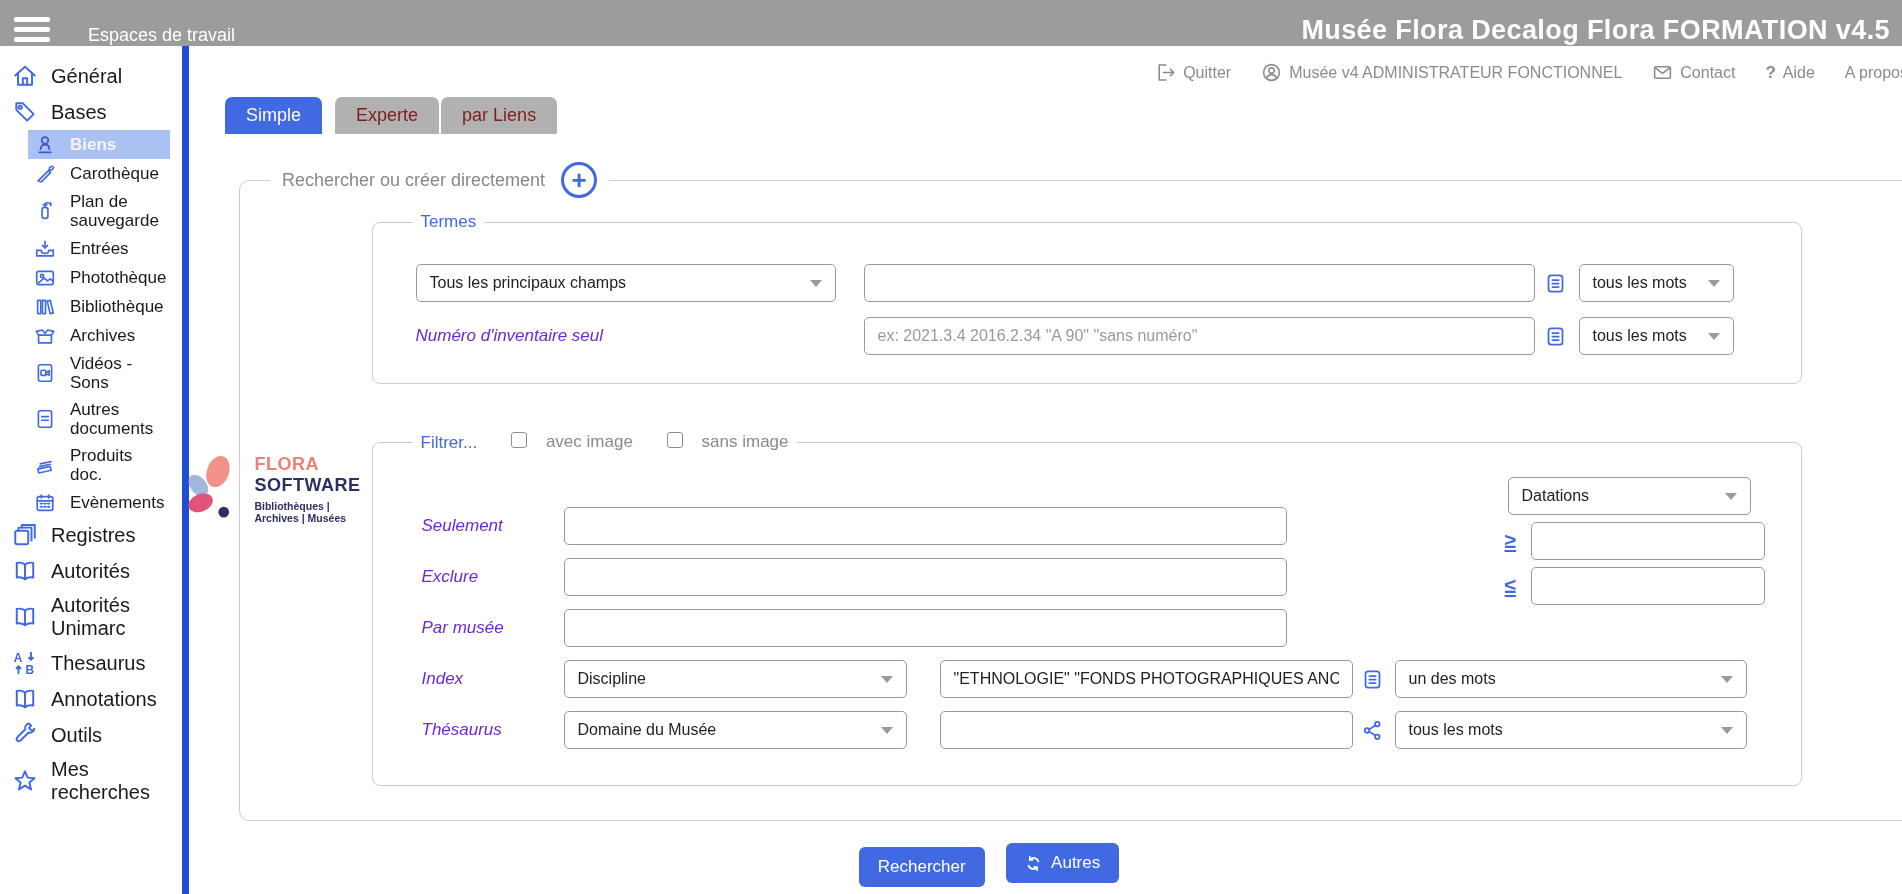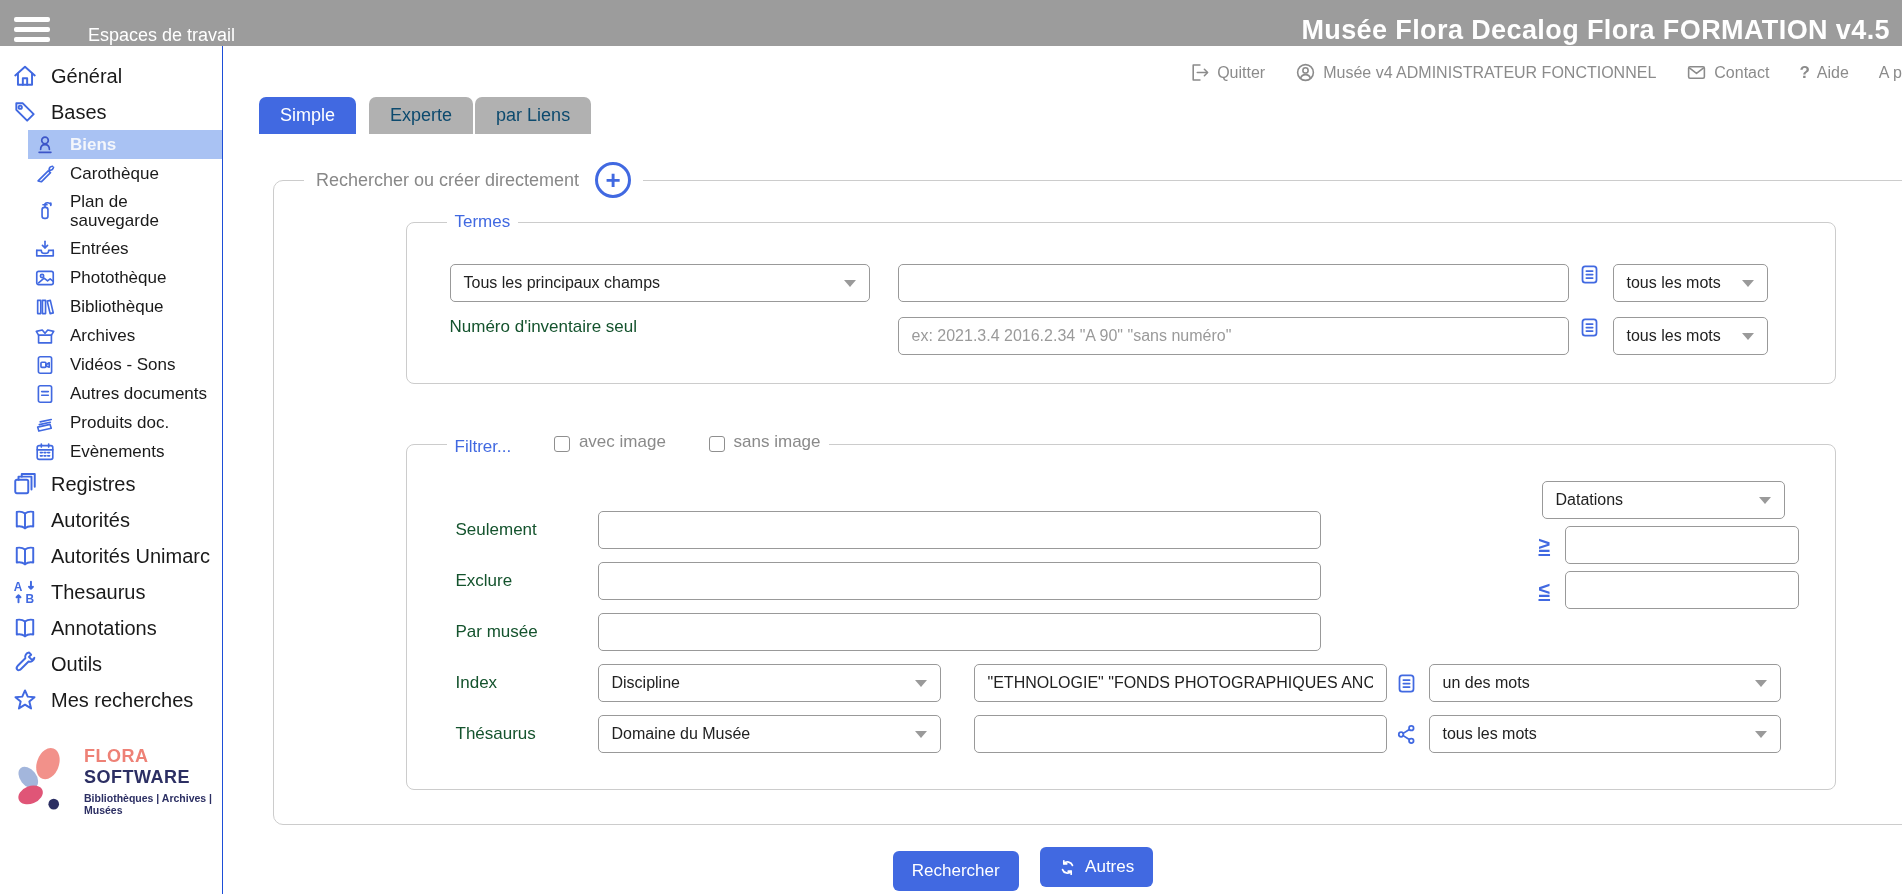--- a/index.html
+++ b/index.html
@@ -17,21 +17,21 @@
     font-family:"Liberation Sans",sans-serif;color:#1a1a1a;
   }
   
   .topbar{height:46px;background:var(--topbar);display:flex;align-items:flex-end;color:#fff}
   .burger{margin-left:10px;display:flex;flex-direction:column;gap:5px;cursor:pointer;padding:4px}
   .burger i{display:block;width:36px;height:5px;background:#fff;border-radius:2px}
   .tb-label{margin-left:34px;font-size:18px}
   .tb-title{margin-left:auto;margin-right:12px;font-size:27px;font-weight:bold;letter-spacing:.4px}
   
   .layout{display:flex;height:848px}
-  .sidebar{width:223px;border-right:1px solid #1d4ed8;padding-top:12px;display:flex;flex-direction:column;flex:none}
+  .sidebar{width:189px;border-right:7px solid #1d4ed8;padding-top:12px;display:flex;flex:none}
   .side-item{display:flex;align-items:center;gap:13px;padding:5px 4px 5px 12px;font-size:20px;cursor:pointer;line-height:1.15}
   .side-item.l2{margin-left:28px;padding:3.5px 4px 3.5px 6px;font-size:17px;gap:14px}
   .side-item.selected{background:var(--selected-bg);color:#f4f6fb;font-weight:bold}
   .si-icon{flex:none;display:flex;align-items:center;color:var(--accent)}
   .side-item .si-icon svg{width:26px;height:26px}
   .side-item.l2 .si-icon svg{width:22px;height:22px}
   .side-item.selected .si-icon{color:#3c55c8}
   
   .logo{display:flex;align-items:center;gap:6px;margin:26px 6px 0 4px}
   .logo svg{width:74px;height:74px;flex:none}
@@ -43,21 +43,21 @@
   
   .main{flex:1;position:relative}
   .toolbar{display:flex;justify-content:flex-end;align-items:center;gap:30px;padding:16px 26px 2px;color:var(--muted);font-size:16px}
   .tool{display:flex;align-items:center;gap:7px;cursor:pointer;white-space:nowrap}
   .tool svg{width:18px;height:18px}
   .q-ico{font-size:17px;font-weight:bold}
   
   .tabs{display:flex;margin:12px 0 0 36px;align-items:flex-end}
   .tab{height:37px;padding:0 21px;display:flex;align-items:center;border-radius:7px 7px 0 0;font-size:18px;cursor:pointer}
   .tab.active{background:var(--accent);color:#fff}
-  .tab.inactive{background:#b1b1b1;color:#0c4a6e}
+  .tab.inactive{background:#b1b1b1;color:#7f1d1d}
   .tab.t1{margin-right:13px}
   .tab.t2{margin-right:2px}
   
   fieldset{border:1px solid var(--border);border-radius:10px;margin:0;padding:0}
   .fs-outer{margin:28px 0 0 50px;width:1695px;padding:4px 0 34px}
   .fs-outer>legend{margin-left:30px;padding:0 12px;color:#888;font-size:18px}
   .legend-flex{display:flex;align-items:center;gap:16px}
   .plus-btn{width:36px;height:36px;border-radius:50%;border:3.5px solid var(--accent);color:var(--accent);
     display:flex;align-items:center;justify-content:center;font-size:26px;font-weight:bold;cursor:pointer;background:#fff;line-height:1}
   .fs-inner{margin:10px auto 0;width:1430px;border-radius:8px}
@@ -67,36 +67,36 @@
   
   .select{display:flex;align-items:center;justify-content:space-between;border:1px solid var(--input-border);
     border-radius:5px;height:38px;padding:0 13px;background:#fff;font-size:16px;color:#222;cursor:pointer}
   .caret{width:0;height:0;border-left:6px solid transparent;border-right:6px solid transparent;border-top:7px solid #9a9a9a;margin-left:8px;flex:none}
   input.txt{border:1px solid var(--input-border);border-radius:5px;height:38px;padding:0 13px;font-size:16px;
     font-family:"Liberation Sans",sans-serif;color:#222;outline:none}
   input.txt::placeholder{color:#9a9a9a}
   .icon-btn{color:var(--accent);display:flex;align-items:center;cursor:pointer}
   .icon-btn svg{width:21px;height:21px}
   
-  .trow{display:flex;align-items:flex-start;margin-left:43px;margin-bottom:15px}
+  .trow{display:flex;align-items:center;margin-left:43px;margin-bottom:15px}
   .trow:last-child{margin-bottom:0}
   .c1{width:420px;flex:none}
   .c2{width:671px;margin-left:28px;flex:none}
   .trow .icon-btn{margin-left:10px}
   .c4{width:155px;margin-left:13px;flex:none}
-  .flabel{color:#14532d;font-size:17px}
+  .flabel{font-style:italic;color:#6d28d9;font-size:17px}
   
   .frow{display:flex;align-items:center;margin-left:49px;margin-bottom:13px}
   .frow .flabel{width:142px;flex:none}
   .in-wide{width:723px}
   .sel-343{width:343px;flex:none}
   .in-413{width:413px;margin-left:33px;flex:none}
   .frow .icon-btn{margin-left:9px}
   .sel-352{width:352px;margin-left:12px;flex:none}
-  .chkwrap{display:inline-flex;align-items:flex-end;gap:9px;color:#8a8a8a;font-size:17px;margin-left:38px;cursor:pointer}
+  .chkwrap{display:inline-flex;align-items:flex-start;gap:19px;color:#8a8a8a;font-size:17px;margin-left:29px;cursor:pointer}
   input.chk{appearance:none;-webkit-appearance:none;width:16px;height:16px;border:1px solid #8f8f8f;border-radius:3px;background:#fff;margin:0;cursor:pointer}
   
   .datations{position:absolute;top:24px;right:50px;width:246px}
   .dat-sel{width:243px;margin-left:3px}
   .dat-row{display:flex;align-items:center;margin-top:7px}
   .dat-sym{color:var(--accent);font-size:21px;text-decoration:underline;width:26px;flex:none;font-weight:bold}
   .dat-in{width:234px;height:40px}
   
   .actions{width:1500px;margin-left:50px;text-align:center;margin-top:22px}
   .btn{background:var(--accent);color:#fff;border:none;border-radius:6px;height:40px;padding:0 19px;

